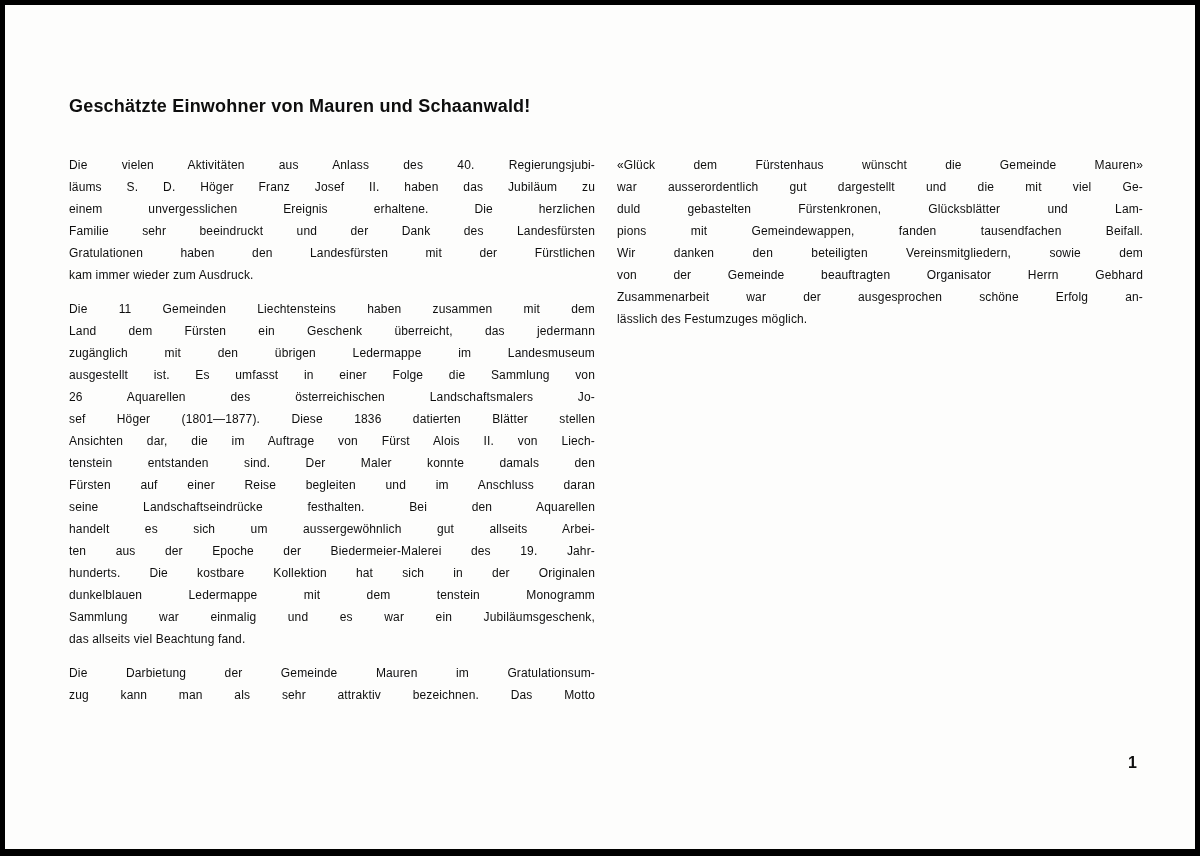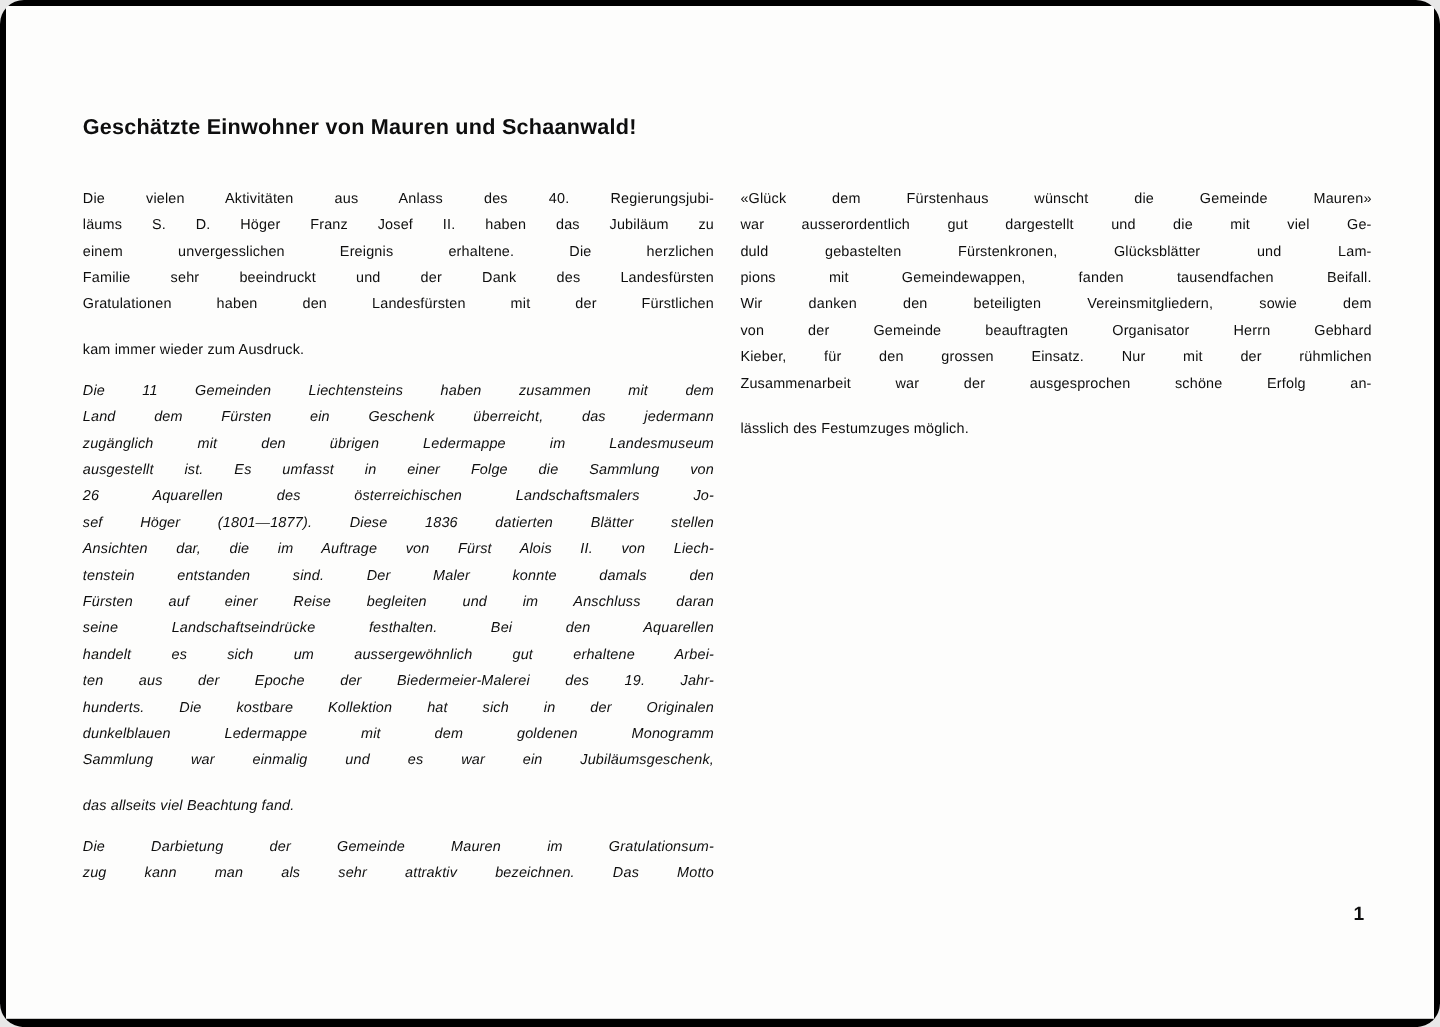--- a/index.html
+++ b/index.html
@@ -8,21 +8,20 @@
     background: #e8e8e8;
   }
   .page {
     position: relative;
     width: 1200px;
     height: 856px;
     background: #fdfdfc;
     overflow: hidden;
     font-family: "Liberation Sans", "DejaVu Sans", sans-serif;
     color: #0e0e0e;
-    border-radius: 20px;
   }
   
   .frame { position: absolute; background: #000; }
   .frame.top    { left: 0; top: 0;    width: 1200px; height: 5px; }
   .frame.bottom { left: 0; top: 849px; width: 1200px; height: 7px; }
   .frame.left   { left: 0; top: 0;    width: 5px;  height: 856px; }
   .frame.right  { left: 1195px; top: 0; width: 5px; height: 856px; }
 
   .heading {
     position: absolute;
@@ -44,29 +43,28 @@
   }
   .column {
     flex: 1 1 0;
     min-width: 0;
   }
   .para {
     font-size: 12px;
     line-height: 22px;
     letter-spacing: 0.15px;
   }
-  .para + .para { margin-top: 12px; font-style: italic; }
+  .para + .para { margin-top: 12px; }
   .line {
     text-align: justify;
     text-align-last: justify;
     white-space: normal;
   }
   .line.last {
     text-align-last: left;
-    margin-top: 16px;
   }
   .pageno {
     position: absolute;
     left: 1128px;
     top: 754px;
     font-size: 16px;
     font-weight: bold;
   }
 </style>
 </head>
@@ -94,41 +92,40 @@
           <div class="line">Die 11 Gemeinden Liechtensteins haben zusammen mit dem</div>
           <div class="line">Land dem Fürsten ein Geschenk überreicht, das jedermann</div>
           <div class="line">zugänglich mit den übrigen Ledermappe im Landesmuseum</div>
           <div class="line">ausgestellt ist. Es umfasst in einer Folge die Sammlung von</div>
           <div class="line">26 Aquarellen des österreichischen Landschaftsmalers Jo-</div>
           <div class="line">sef Höger (1801—1877). Diese 1836 datierten Blätter stellen</div>
           <div class="line">Ansichten dar, die im Auftrage von Fürst Alois II. von Liech-</div>
           <div class="line">tenstein entstanden sind. Der Maler konnte damals den</div>
           <div class="line">Fürsten auf einer Reise begleiten und im Anschluss daran</div>
           <div class="line">seine Landschaftseindrücke festhalten. Bei den Aquarellen</div>
-          <div class="line">handelt es sich um aussergewöhnlich gut erhaltene Arbei-</div>
+          <div class="line">handelt es sich um aussergewöhnlich gut allseits Arbei-</div>
           <div class="line">ten aus der Epoche der Biedermeier-Malerei des 19. Jahr-</div>
           <div class="line">hunderts. Die kostbare Kollektion hat sich in der Originalen</div>
-          <div class="line">dunkelblauen Ledermappe mit dem goldenen Monogramm</div>
+          <div class="line">dunkelblauen Ledermappe mit dem tenstein Monogramm</div>
           <div class="line">Sammlung war einmalig und es war ein Jubiläumsgeschenk,</div>
           <div class="line last">das allseits viel Beachtung fand.</div>
         </div>
         <div class="para">
           <div class="line">Die Darbietung der Gemeinde Mauren im Gratulationsum-</div>
           <div class="line">zug kann man als sehr attraktiv bezeichnen. Das Motto</div>
         </div>
       </div>
     <div class="column">
         <div class="para">
           <div class="line">«Glück dem Fürstenhaus wünscht die Gemeinde Mauren»</div>
           <div class="line">war ausserordentlich gut dargestellt und die mit viel Ge-</div>
           <div class="line">duld gebastelten Fürstenkronen, Glücksblätter und Lam-</div>
           <div class="line">pions mit Gemeindewappen, fanden tausendfachen Beifall.</div>
           <div class="line">Wir danken den beteiligten Vereinsmitgliedern, sowie dem</div>
           <div class="line">von der Gemeinde beauftragten Organisator Herrn Gebhard</div>
-          <div class="line">Kieber, für den grossen Einsatz. Nur mit der rühmlichen</div>
           <div class="line">Zusammenarbeit war der ausgesprochen schöne Erfolg an-</div>
           <div class="line last">lässlich des Festumzuges möglich.</div>
         </div>
       </div>
   </div>
 
   <div class="pageno">1</div>
 </div>
 
 </body></html>

